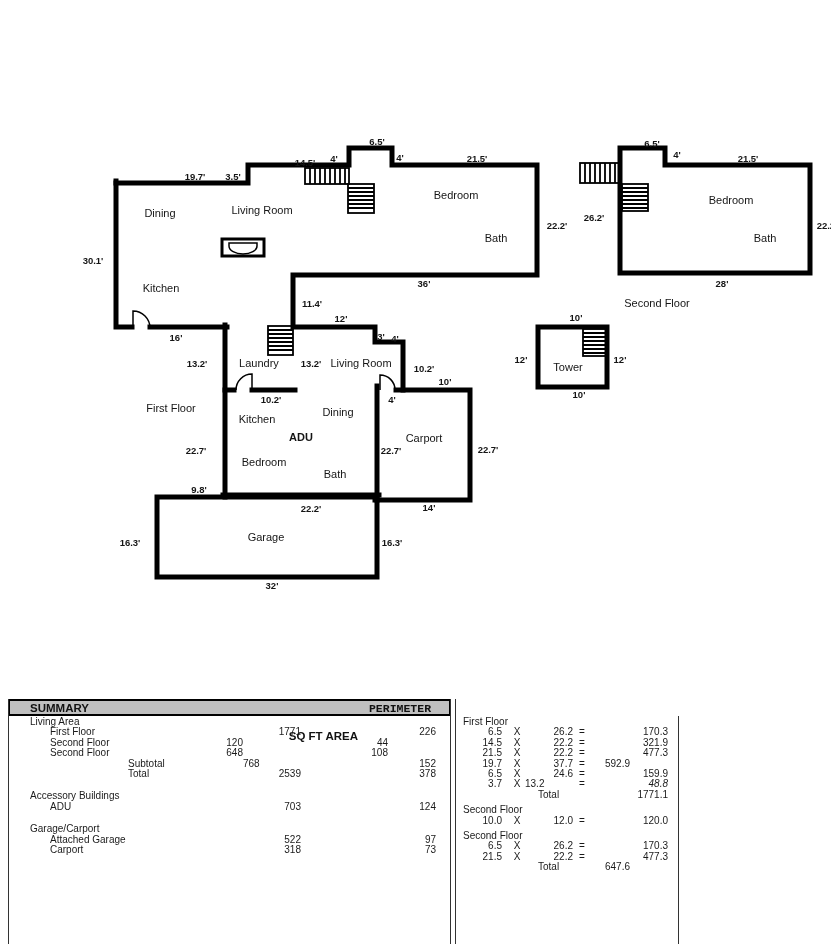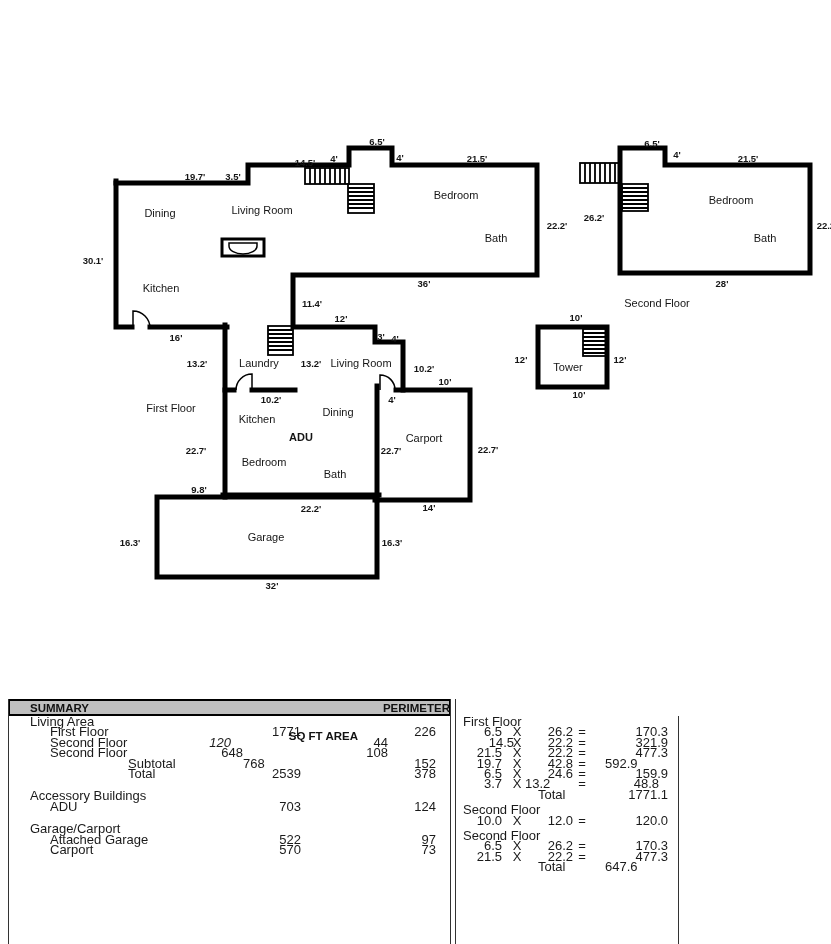--- a/index.html
+++ b/index.html
@@ -6,21 +6,21 @@
   .canvas{position:relative;width:831px;height:944px;background:#ffffff;overflow:hidden;
           font-family:"Liberation Sans", sans-serif;color:#111;}
   svg text{fill:#151515;}
   svg .dim{font-family:"Liberation Sans",sans-serif;font-size:9.5px;font-weight:bold;}
   svg .room{font-family:"Liberation Sans",sans-serif;font-size:11px;}
   svg .roombold{font-family:"Liberation Sans",sans-serif;font-size:11px;font-weight:bold;}
   svg .caption{font-family:"Liberation Sans",sans-serif;font-size:11px;}
   .thead{position:absolute;height:17px;background:#bfbfbf;border:2px solid #000;box-sizing:border-box;}
   .thead span{position:absolute;top:1px;font-size:11.5px;font-weight:bold;white-space:nowrap;}
   .vline{position:absolute;width:1px;background:#333;}
-  .tbody{position:absolute;font-size:13px;color:#1a1a1a;}
+  .tbody{position:absolute;font-size:10px;color:#1a1a1a;}
   .trow{position:relative;height:10.4px;}
   .trow span{position:absolute;white-space:nowrap;line-height:10.4px;}
   .spacer{height:12px;}
   .spacer-sm{height:5px;}
 </style>
 </head>
 <body>
 
 <div class="canvas">
 
@@ -125,42 +125,42 @@
         <text x="765" y="242" text-anchor="middle" class="room">Bath</text>
         <text x="171" y="412" text-anchor="middle" class="caption">First Floor</text>
         <text x="657" y="307" text-anchor="middle" class="caption">Second Floor</text>
       </g>
   </svg>
 
   
   <div class="thead" style="left:8px;top:699px;width:443px;">
     <span style="left:20px;">SUMMARY</span>
     <span style="left:232px;width:116px;text-align:right;margin-top:28px;">SQ FT AREA</span>
-    <span style="left:340px;width:100px;text-align:right;">PERIMETER</span>
+    <span style="left:340px;width:100px;text-align:center;font-family:Liberation Mono, monospace;">PERIMETER</span>
   </div>
 
   
   <div class="vline" style="left:8px;top:699px;height:245px;"></div>
   <div class="vline" style="left:450px;top:699px;height:245px;"></div>
   <div class="vline" style="left:455px;top:699px;height:245px;"></div>
   <div class="vline" style="left:678px;top:716px;height:228px;"></div>
 
   
   <div id="summary-body" class="tbody" style="left:8px;top:717px;width:443px;">
       <div class="trow">
         <span style="left:22px;">Living Area</span>
       </div>
       <div class="trow">
         <span style="left:42px;">First Floor</span>
         <span style="left:235px;width:58px;text-align:right;">1771</span>
         <span style="left:380px;width:48px;text-align:right;">226</span>
       </div>
       <div class="trow">
         <span style="left:42px;">Second Floor</span>
-        <span style="left:178px;width:45px;text-align:right;font-style:italic;">120</span>
+        <span style="left:190px;width:45px;text-align:right;">120</span>
         <span style="left:320px;width:60px;text-align:right;">44</span>
       </div>
       <div class="trow">
         <span style="left:42px;">Second Floor</span>
         <span style="left:190px;width:45px;text-align:right;">648</span>
         <span style="left:320px;width:60px;text-align:right;">108</span>
       </div>
       <div class="trow">
         <span style="left:120px;">Subtotal</span>
         <span style="left:235px;width:58px;text-align:left;">768</span>
@@ -184,69 +184,69 @@
       <div class="trow">
         <span style="left:22px;">Garage/Carport</span>
       </div>
       <div class="trow">
         <span style="left:42px;">Attached Garage</span>
         <span style="left:235px;width:58px;text-align:right;">522</span>
         <span style="left:380px;width:48px;text-align:right;">97</span>
       </div>
       <div class="trow">
         <span style="left:42px;">Carport</span>
-        <span style="left:235px;width:58px;text-align:right;">570</span>
+        <span style="left:235px;width:58px;text-align:right;">318</span>
         <span style="left:380px;width:48px;text-align:right;">73</span>
       </div>
     </div>
   <div id="calc-body" class="tbody" style="left:455px;top:717px;width:223px;">
       <div class="trow">
         <span style="left:8px;">First Floor</span>
       </div>
       <div class="trow">
         <span style="left:0;width:47px;text-align:right;">6.5</span>
         <span style="left:55px;width:14px;text-align:center;">X</span>
         <span style="left:70px;width:48px;text-align:right;">26.2</span>
         <span style="left:120px;width:14px;text-align:center;">=</span>
         <span style="left:150px;width:63px;text-align:right;">170.3</span>
       </div>
       <div class="trow">
-        <span style="left:0;width:47px;text-align:right;padding-left:12px;">14.5</span>
+        <span style="left:0;width:47px;text-align:right;">14.5</span>
         <span style="left:55px;width:14px;text-align:center;">X</span>
         <span style="left:70px;width:48px;text-align:right;">22.2</span>
         <span style="left:120px;width:14px;text-align:center;">=</span>
         <span style="left:150px;width:63px;text-align:right;">321.9</span>
       </div>
       <div class="trow">
         <span style="left:0;width:47px;text-align:right;">21.5</span>
         <span style="left:55px;width:14px;text-align:center;">X</span>
         <span style="left:70px;width:48px;text-align:right;">22.2</span>
         <span style="left:120px;width:14px;text-align:center;">=</span>
         <span style="left:150px;width:63px;text-align:right;">477.3</span>
       </div>
       <div class="trow">
         <span style="left:0;width:47px;text-align:right;">19.7</span>
         <span style="left:55px;width:14px;text-align:center;">X</span>
-        <span style="left:70px;width:48px;text-align:right;">42.8</span>
+        <span style="left:70px;width:48px;text-align:right;">37.7</span>
         <span style="left:120px;width:14px;text-align:center;">=</span>
         <span style="left:150px;width:63px;text-align:left;">592.9</span>
       </div>
       <div class="trow">
         <span style="left:0;width:47px;text-align:right;">6.5</span>
         <span style="left:55px;width:14px;text-align:center;">X</span>
         <span style="left:70px;width:48px;text-align:right;">24.6</span>
         <span style="left:120px;width:14px;text-align:center;">=</span>
         <span style="left:150px;width:63px;text-align:right;">159.9</span>
       </div>
       <div class="trow">
         <span style="left:0;width:47px;text-align:right;">3.7</span>
         <span style="left:55px;width:14px;text-align:center;">X</span>
         <span style="left:70px;width:48px;text-align:left;">13.2</span>
         <span style="left:120px;width:14px;text-align:center;">=</span>
-        <span style="left:141px;width:63px;text-align:right;">48.8</span>
+        <span style="left:150px;width:63px;text-align:right;font-style:italic;">48.8</span>
       </div>
       <div class="trow">
         <span style="left:83px;">Total</span>
         <span style="left:150px;width:63px;text-align:right;">1771.1</span>
       </div>
       <div class="spacer-sm"></div>
       <div class="trow">
         <span style="left:8px;">Second Floor</span>
       </div>
       <div class="trow">

